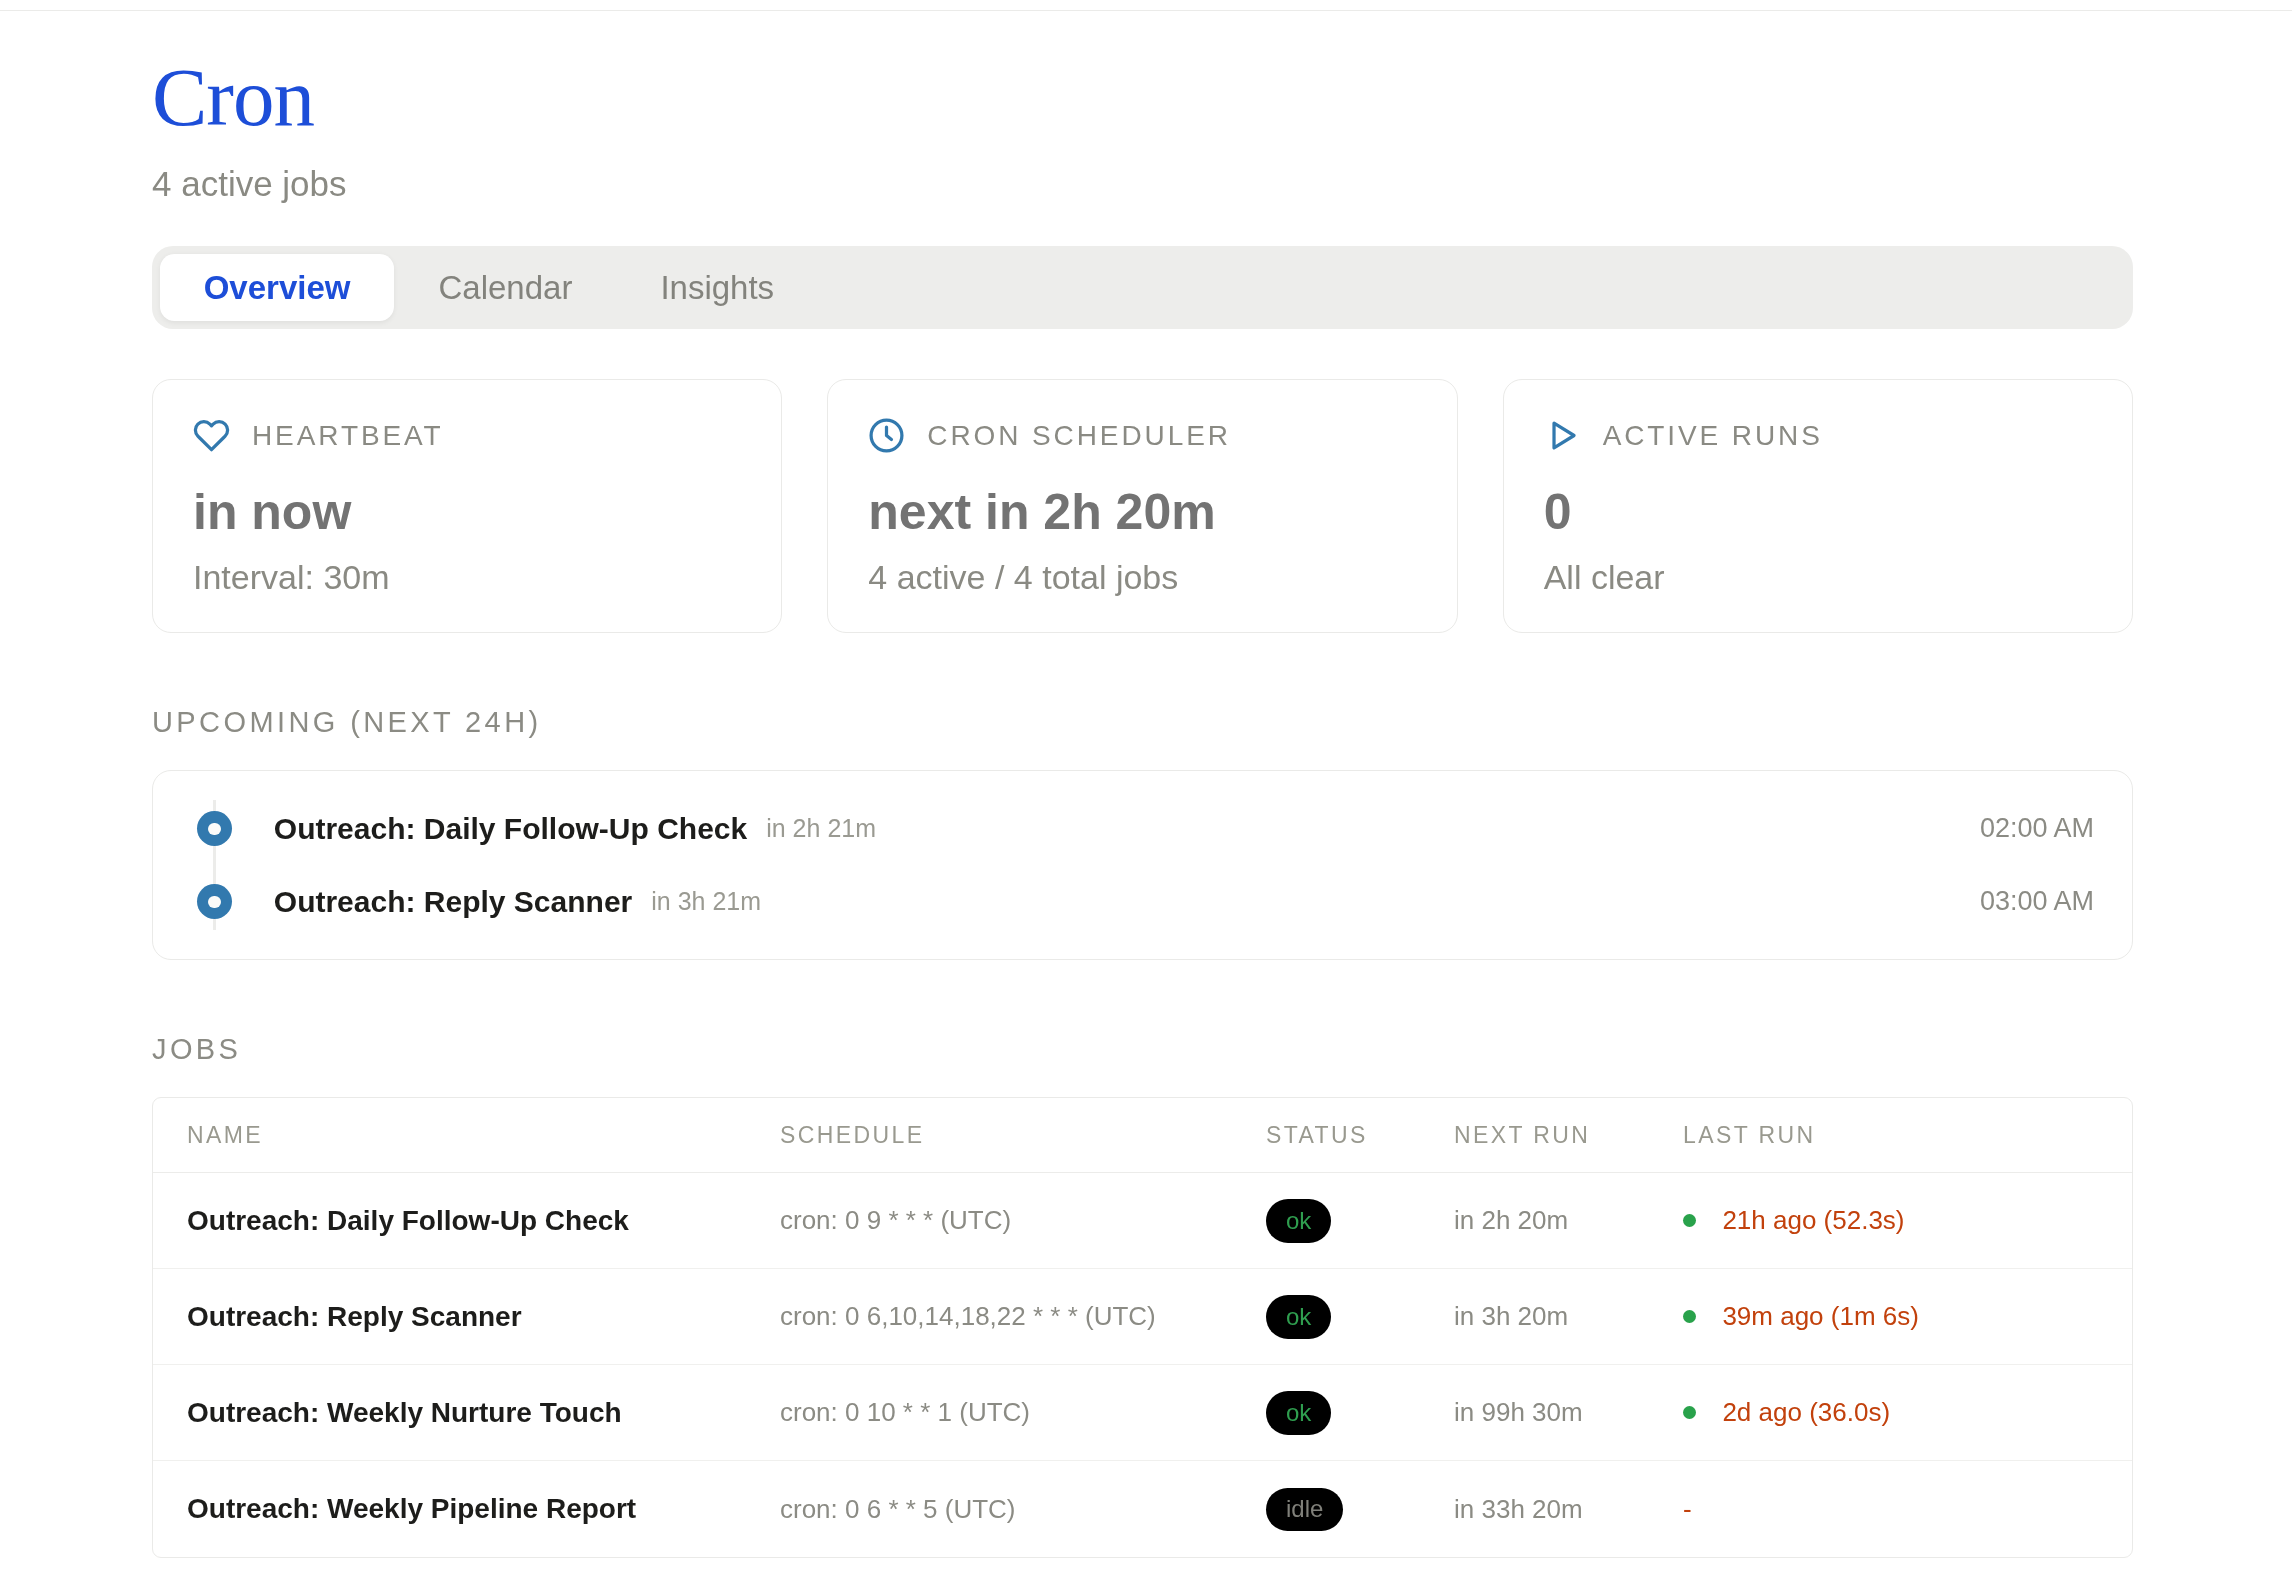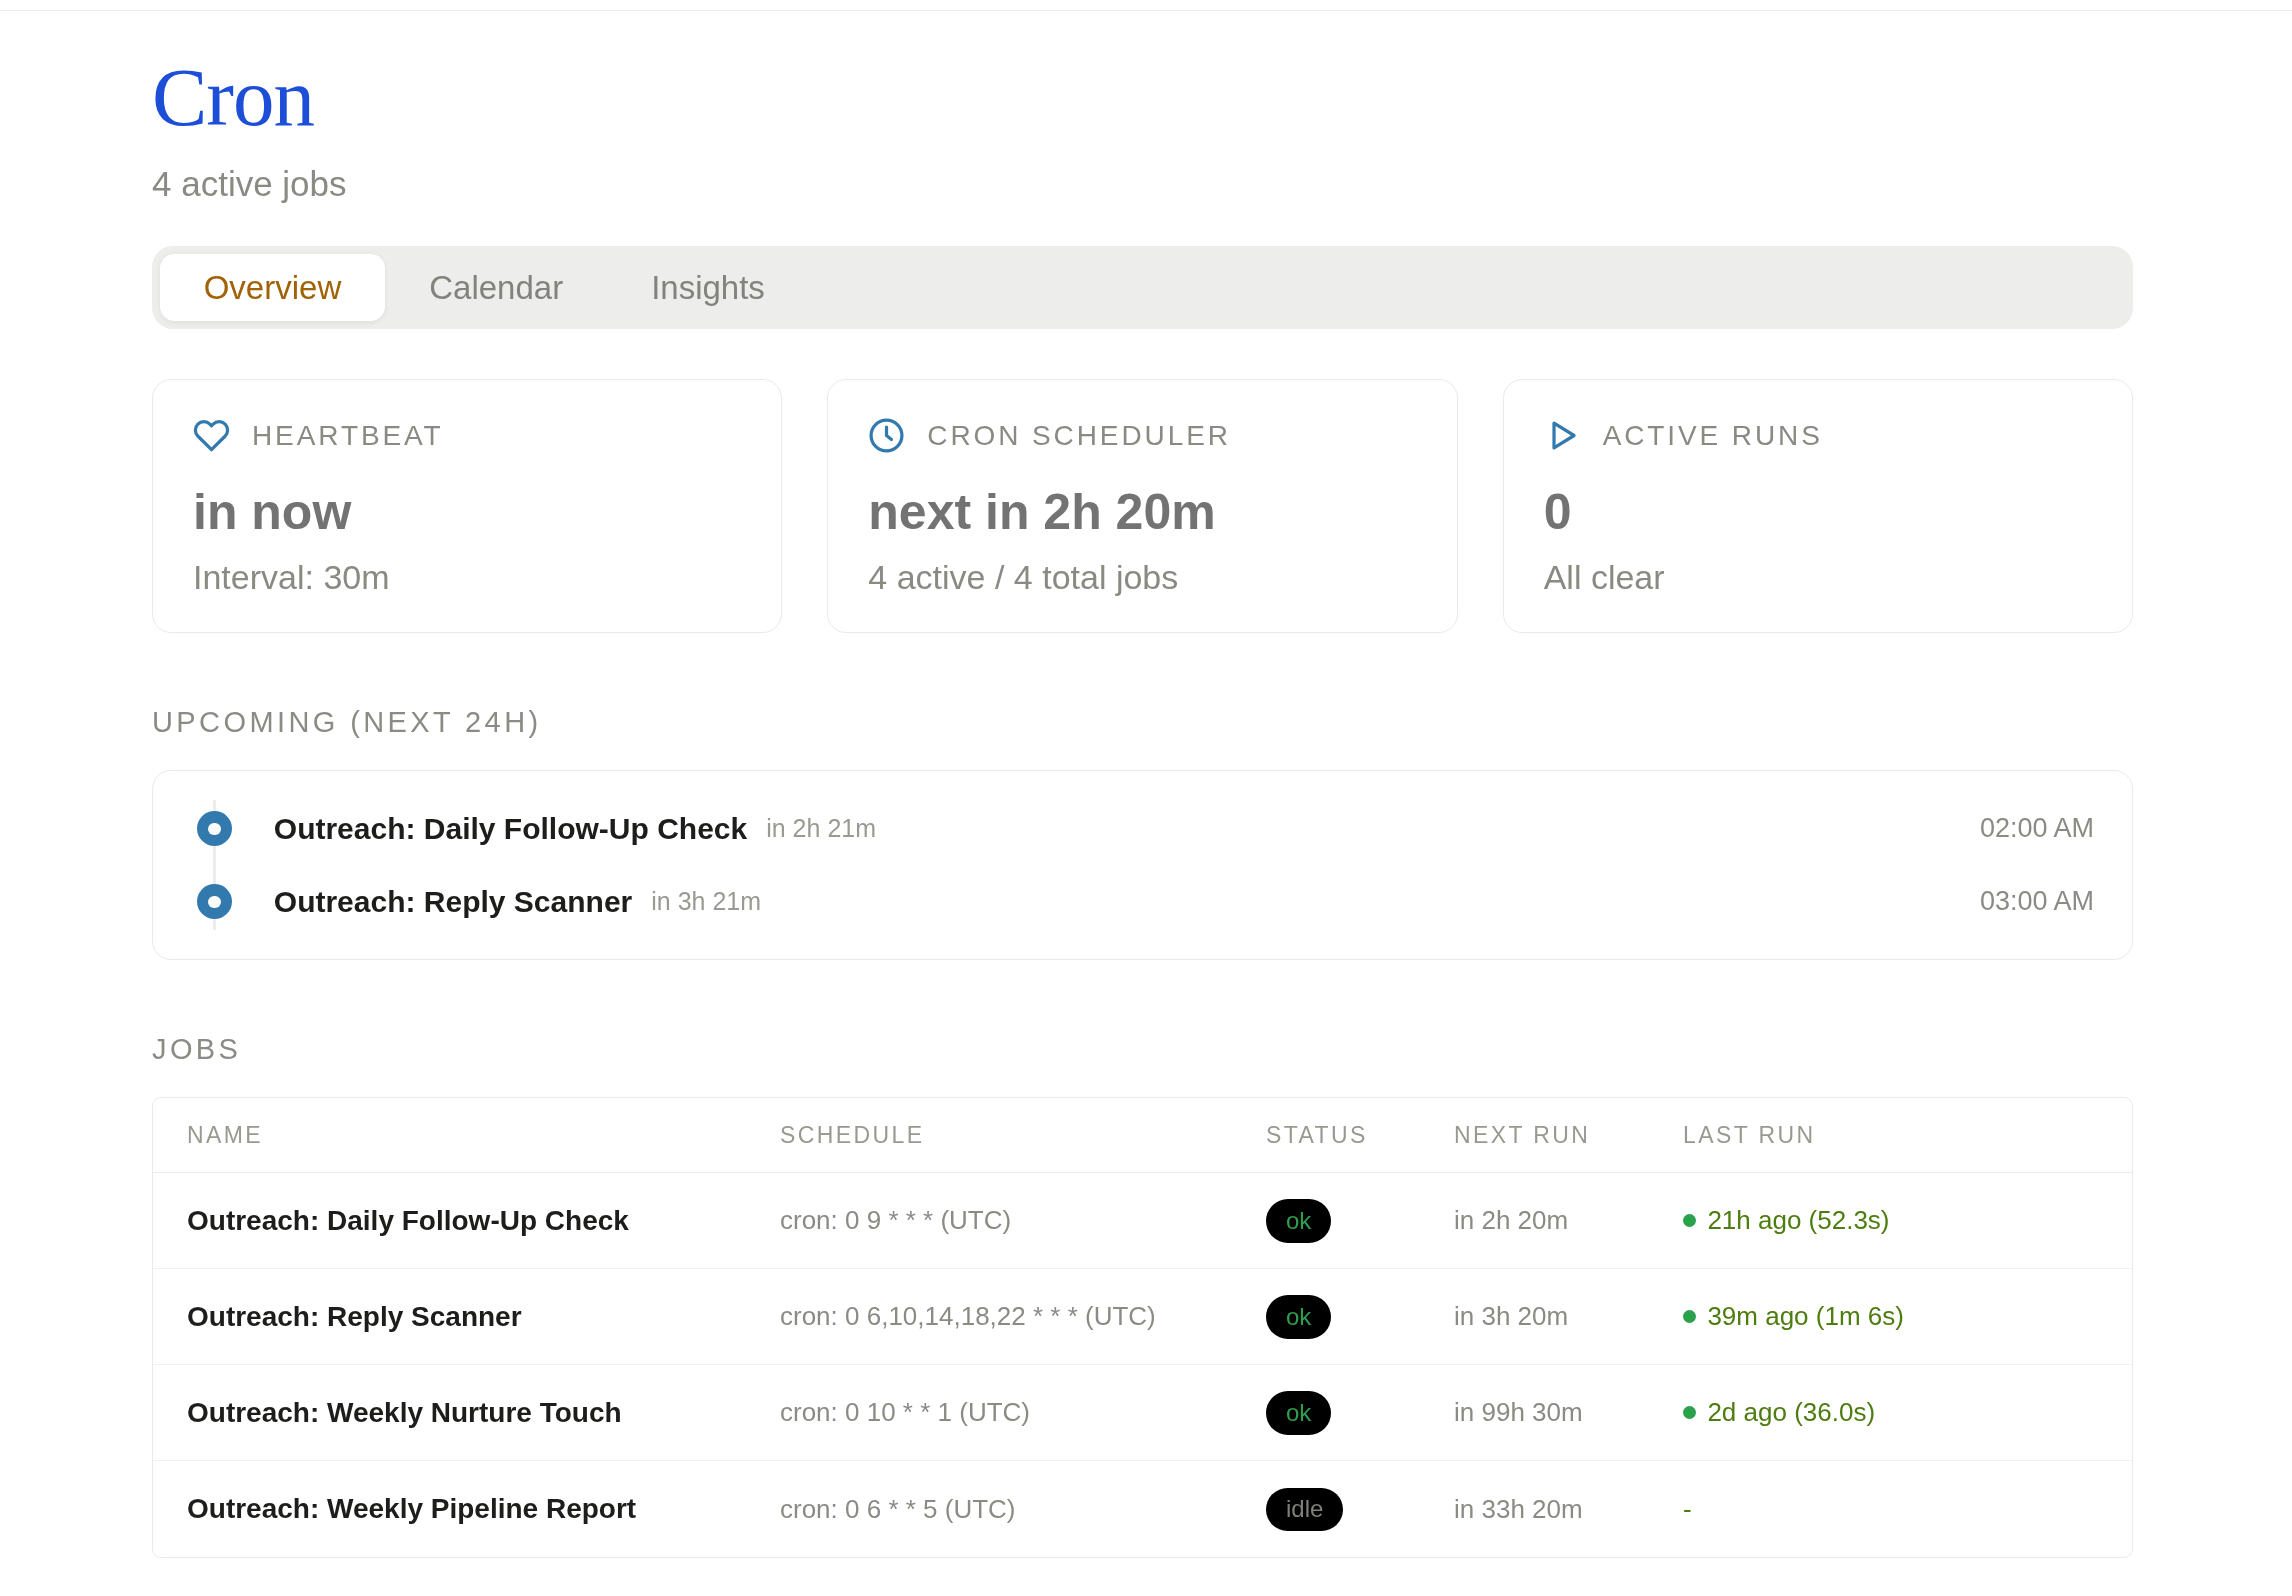--- a/index.html
+++ b/index.html
@@ -47,22 +47,23 @@
     display: flex;
     align-items: center;
     font-size: 33px;
     color: #83837d;
     border-radius: 14.4px;
     cursor: pointer;
     white-space: nowrap;
   }
   .tab.active {
     background: #ffffff;
-    color: #a16207;
+    color: #1d4ed8;
     box-shadow: 0 1.9px 4.8px rgba(0,0,0,0.06);
+    font-weight: bold;
   }
 
   
   .cards {
     margin-top: 50px;
     display: grid;
     grid-template-columns: 1fr 1fr 1fr;
     gap: 45px;
   }
   .card {
@@ -210,23 +211,23 @@
     border-radius: 960px;
     padding: 8.6px 20px;
     font-size: 24px;
     line-height: 1.1;
   }
   .badge.ok   { color: #2f9e4f; }
   .badge.idle { color: #80807a; }
   .cell-last {
     display: flex;
     align-items: center;
-    gap: 11px;
+    gap: 26px;
     font-size: 26px;
-    color: #4d7c0f;
+    color: #c2410c;
     white-space: nowrap;
   }
   .green-dot {
     width: 13.4px; height: 13.4px;
     border-radius: 50%;
     background: #29a24b;
     flex: 0 0 auto;
   }
 </style>
 </head>

